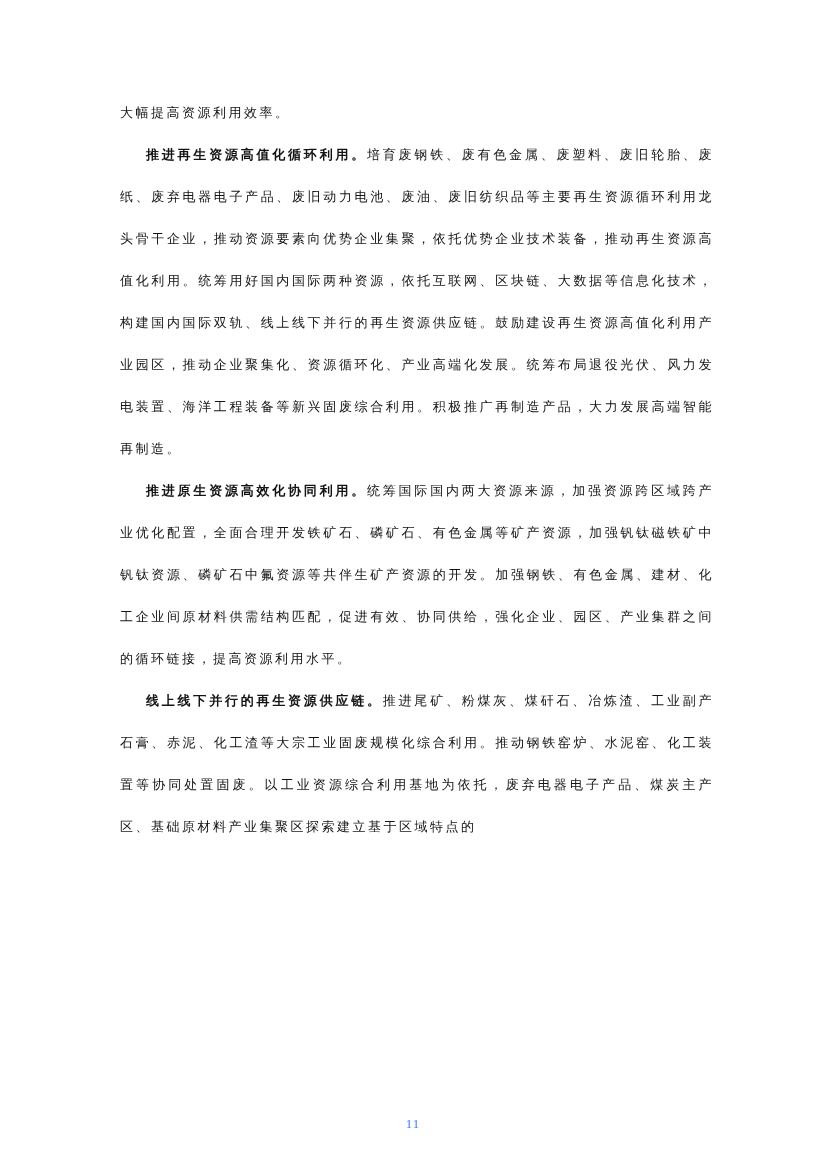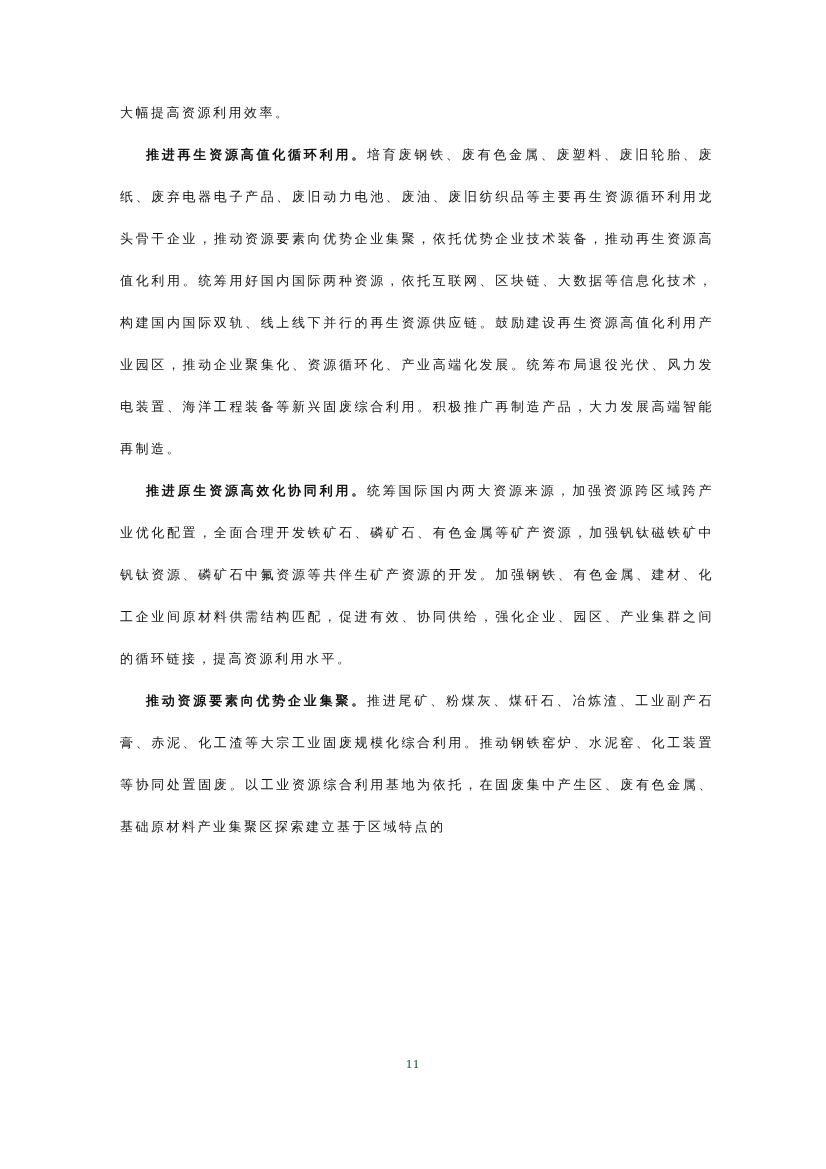--- a/index.html
+++ b/index.html
@@ -38,31 +38,31 @@
   .para.indent {
     text-indent: 2em;
   }
   .para b {
     font-weight: bold;
   }
   .page-number {
     position: absolute;
     left: 0;
     width: 100%;
-    top: 1056px;
+    top: 1116px;
     text-align: center;
     font-size: 13px;
     letter-spacing: 1px;
-    color: #14532d;
+    color: #3b82f6;
   }
 </style>
 </head>
 <body>
 
 <div class="page">
   <div class="doc-body" id="doc-body">
       <p class="para"><span>大幅提高资源利用效率。</span></p>
       <p class="para indent"><b>推进再生资源高值化循环利用。</b><span>培育废钢铁、废有色金属、废塑料、废旧轮胎、废纸、废弃电器电子产品、废旧动力电池、废油、废旧纺织品等主要再生资源循环利用龙头骨干企业，推动资源要素向优势企业集聚，依托优势企业技术装备，推动再生资源高值化利用。统筹用好国内国际两种资源，依托互联网、区块链、大数据等信息化技术，构建国内国际双轨、线上线下并行的再生资源供应链。鼓励建设再生资源高值化利用产业园区，推动企业聚集化、资源循环化、产业高端化发展。统筹布局退役光伏、风力发电装置、海洋工程装备等新兴固废综合利用。积极推广再制造产品，大力发展高端智能再制造。</span></p>
       <p class="para indent"><b>推进原生资源高效化协同利用。</b><span>统筹国际国内两大资源来源，加强资源跨区域跨产业优化配置，全面合理开发铁矿石、磷矿石、有色金属等矿产资源，加强钒钛磁铁矿中钒钛资源、磷矿石中氟资源等共伴生矿产资源的开发。加强钢铁、有色金属、建材、化工企业间原材料供需结构匹配，促进有效、协同供给，强化企业、园区、产业集群之间的循环链接，提高资源利用水平。</span></p>
-      <p class="para indent"><b>推动资源要素向优势企业集聚。</b><span>推进尾矿、粉煤灰、煤矸石、冶炼渣、工业副产石膏、赤泥、化工渣等大宗工业固废规模化综合利用。推动钢铁窑炉、水泥窑、化工装置等协同处置固废。以工业资源综合利用基地为依托，在固废集中产生区、废有色金属、基础原材料产业集聚区探索建立基于区域特点的</span></p>
+      <p class="para indent"><b>线上线下并行的再生资源供应链。</b><span>推进尾矿、粉煤灰、煤矸石、冶炼渣、工业副产石膏、赤泥、化工渣等大宗工业固废规模化综合利用。推动钢铁窑炉、水泥窑、化工装置等协同处置固废。以工业资源综合利用基地为依托，废弃电器电子产品、煤炭主产区、基础原材料产业集聚区探索建立基于区域特点的</span></p>
     </div>
   <div class="page-number">11</div>
 </div>
 
 </body></html>

